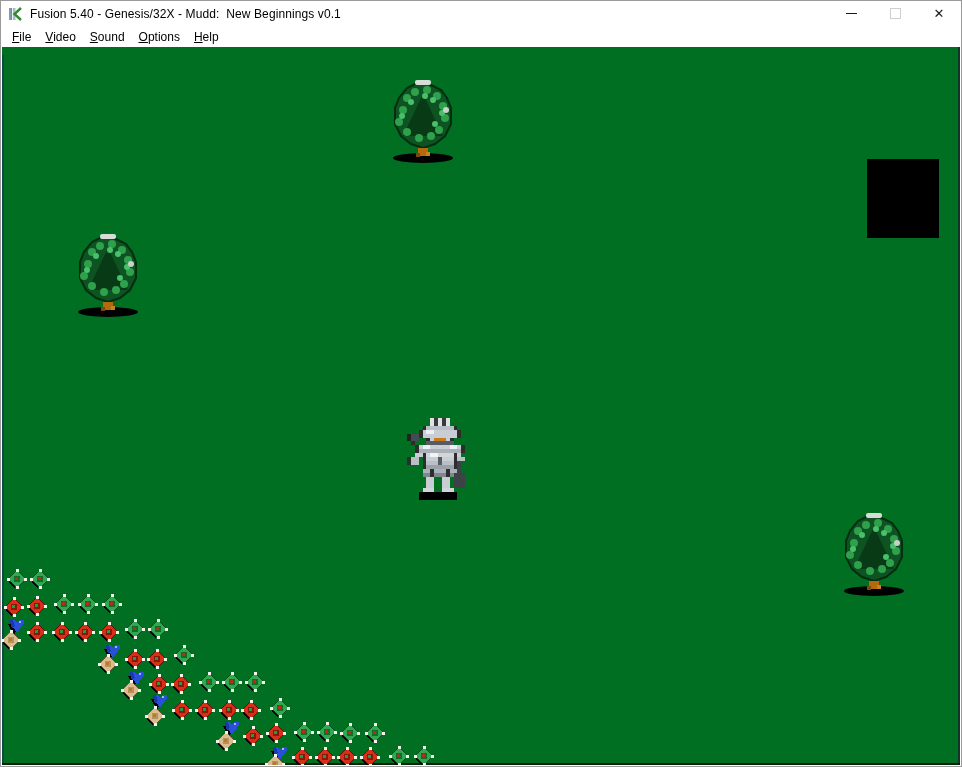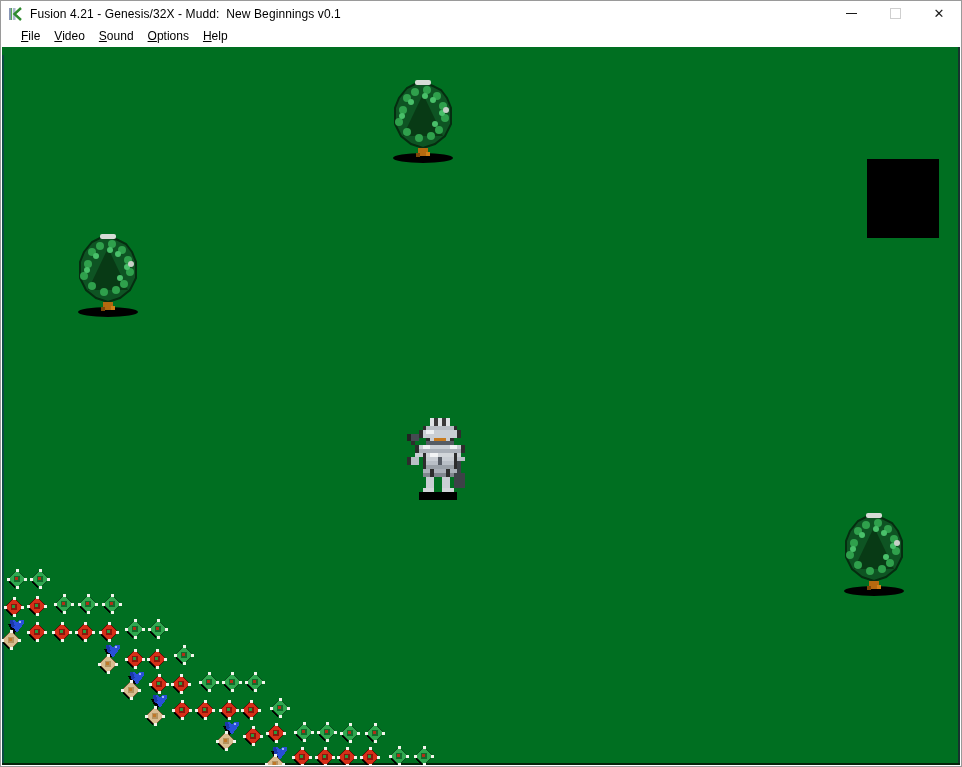--- a/index.html
+++ b/index.html
@@ -11,21 +11,21 @@
   
   .titlebar{position:relative; height:25px; background:#ffffff; display:flex; align-items:center;}
   .app-icon{width:16px; height:16px; margin-left:7px; flex:0 0 auto;}
   .title-text{font-size:12px; color:#000; margin-left:6px; white-space:pre; letter-spacing:0.1px;}
   .controls{position:absolute; right:0; top:0; height:25px; display:flex;}
   .ctrl{width:44px; height:25px; display:flex; align-items:center; justify-content:center; background:transparent; border:none; padding:0;}
   .min-glyph{width:11px; height:1px; background:#1a1a1a;}
   .max-glyph{width:9px; height:9px; border:1px solid #cfcfcf; background:#fff;}
   .close-glyph{font-size:13px; color:#1a1a1a; line-height:1;}
   
-  .menubar{height:21px; background:#ffffff; display:flex; padding-left:13px;}
+  .menubar{height:21px; background:#ffffff; display:flex; align-items:center; padding-left:4px;}
   .menu-item{font-size:12px; color:#000; padding:3px 7px; cursor:default;}
   .menu-item u{text-decoration:underline;}
   
   .game{position:absolute; left:1px; right:1px; top:46px; bottom:1px; overflow:hidden;}
   .edge-left{position:absolute; left:0; top:8px; bottom:0; width:2px; background:#0d4a44;}
   .edge-right{position:absolute; right:0; top:0; bottom:0; width:2px; background:#17332e;}
   .edge-bottom{position:absolute; left:0; right:0; bottom:0; height:2px; background:#05230a;}
   .sprite{position:absolute;}
   .black-square{position:absolute; background:#000;}
 </style>
@@ -34,21 +34,21 @@
 
 <div class="window">
 
   <div class="titlebar">
     <svg class="app-icon" viewBox="0 0 16 16" xmlns="http://www.w3.org/2000/svg">
       <rect x="1" y="2" width="2.5" height="12" fill="#8a98b8"></rect>
       <rect x="5" y="2" width="2.5" height="12" fill="#aab6cc"></rect>
       <path d="M13 2 L6.5 8 L13 14" stroke="#2e8b2e" stroke-width="2.4" fill="none"></path>
       <path d="M3.5 2 L3.5 14" stroke="#57a857" stroke-width="1.2" fill="none"></path>
     </svg>
-    <div class="title-text">Fusion 4.21 - Genesis/32X - Mudd:  New Beginnings v0.1</div>
+    <div class="title-text">Fusion 5.40 - Genesis/32X - Mudd:  New Beginnings v0.1</div>
     <div class="controls">
       <button class="ctrl">
         <span class="min-glyph"></span>
       </button>
       <button class="ctrl">
         <span class="max-glyph"></span>
       </button>
       <button class="ctrl">
         <span class="close-glyph">✕</span>
       </button>

